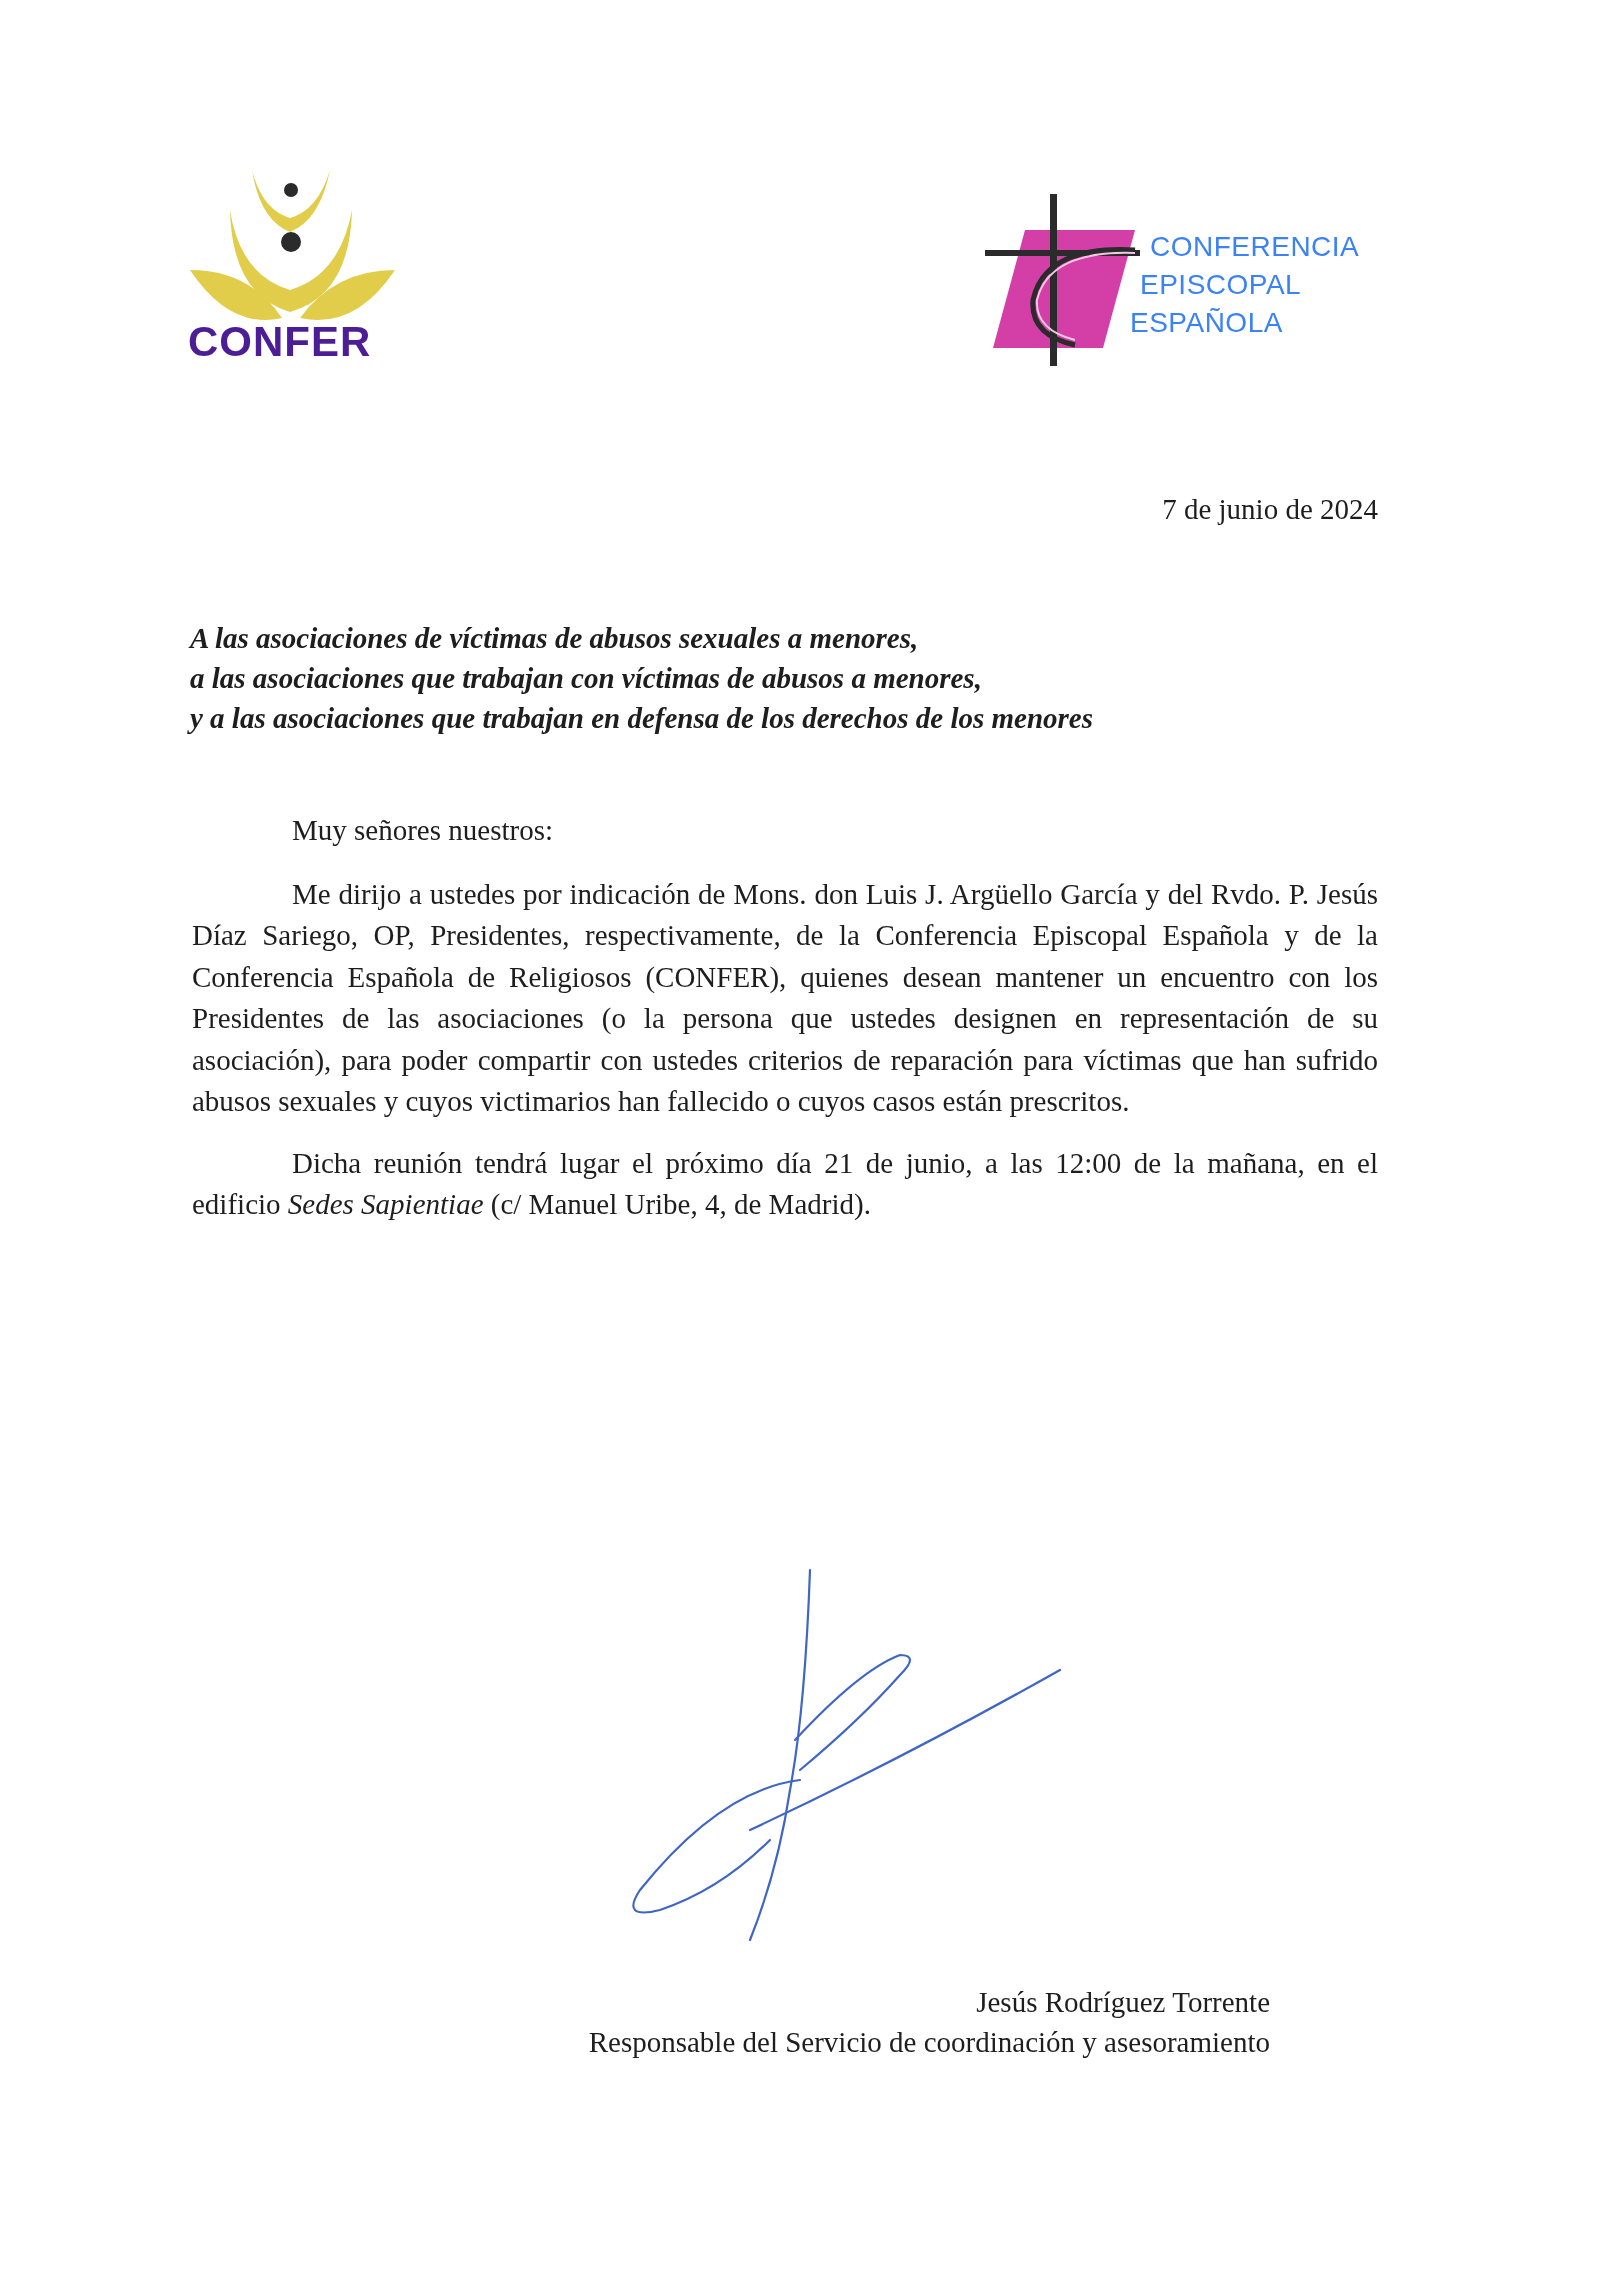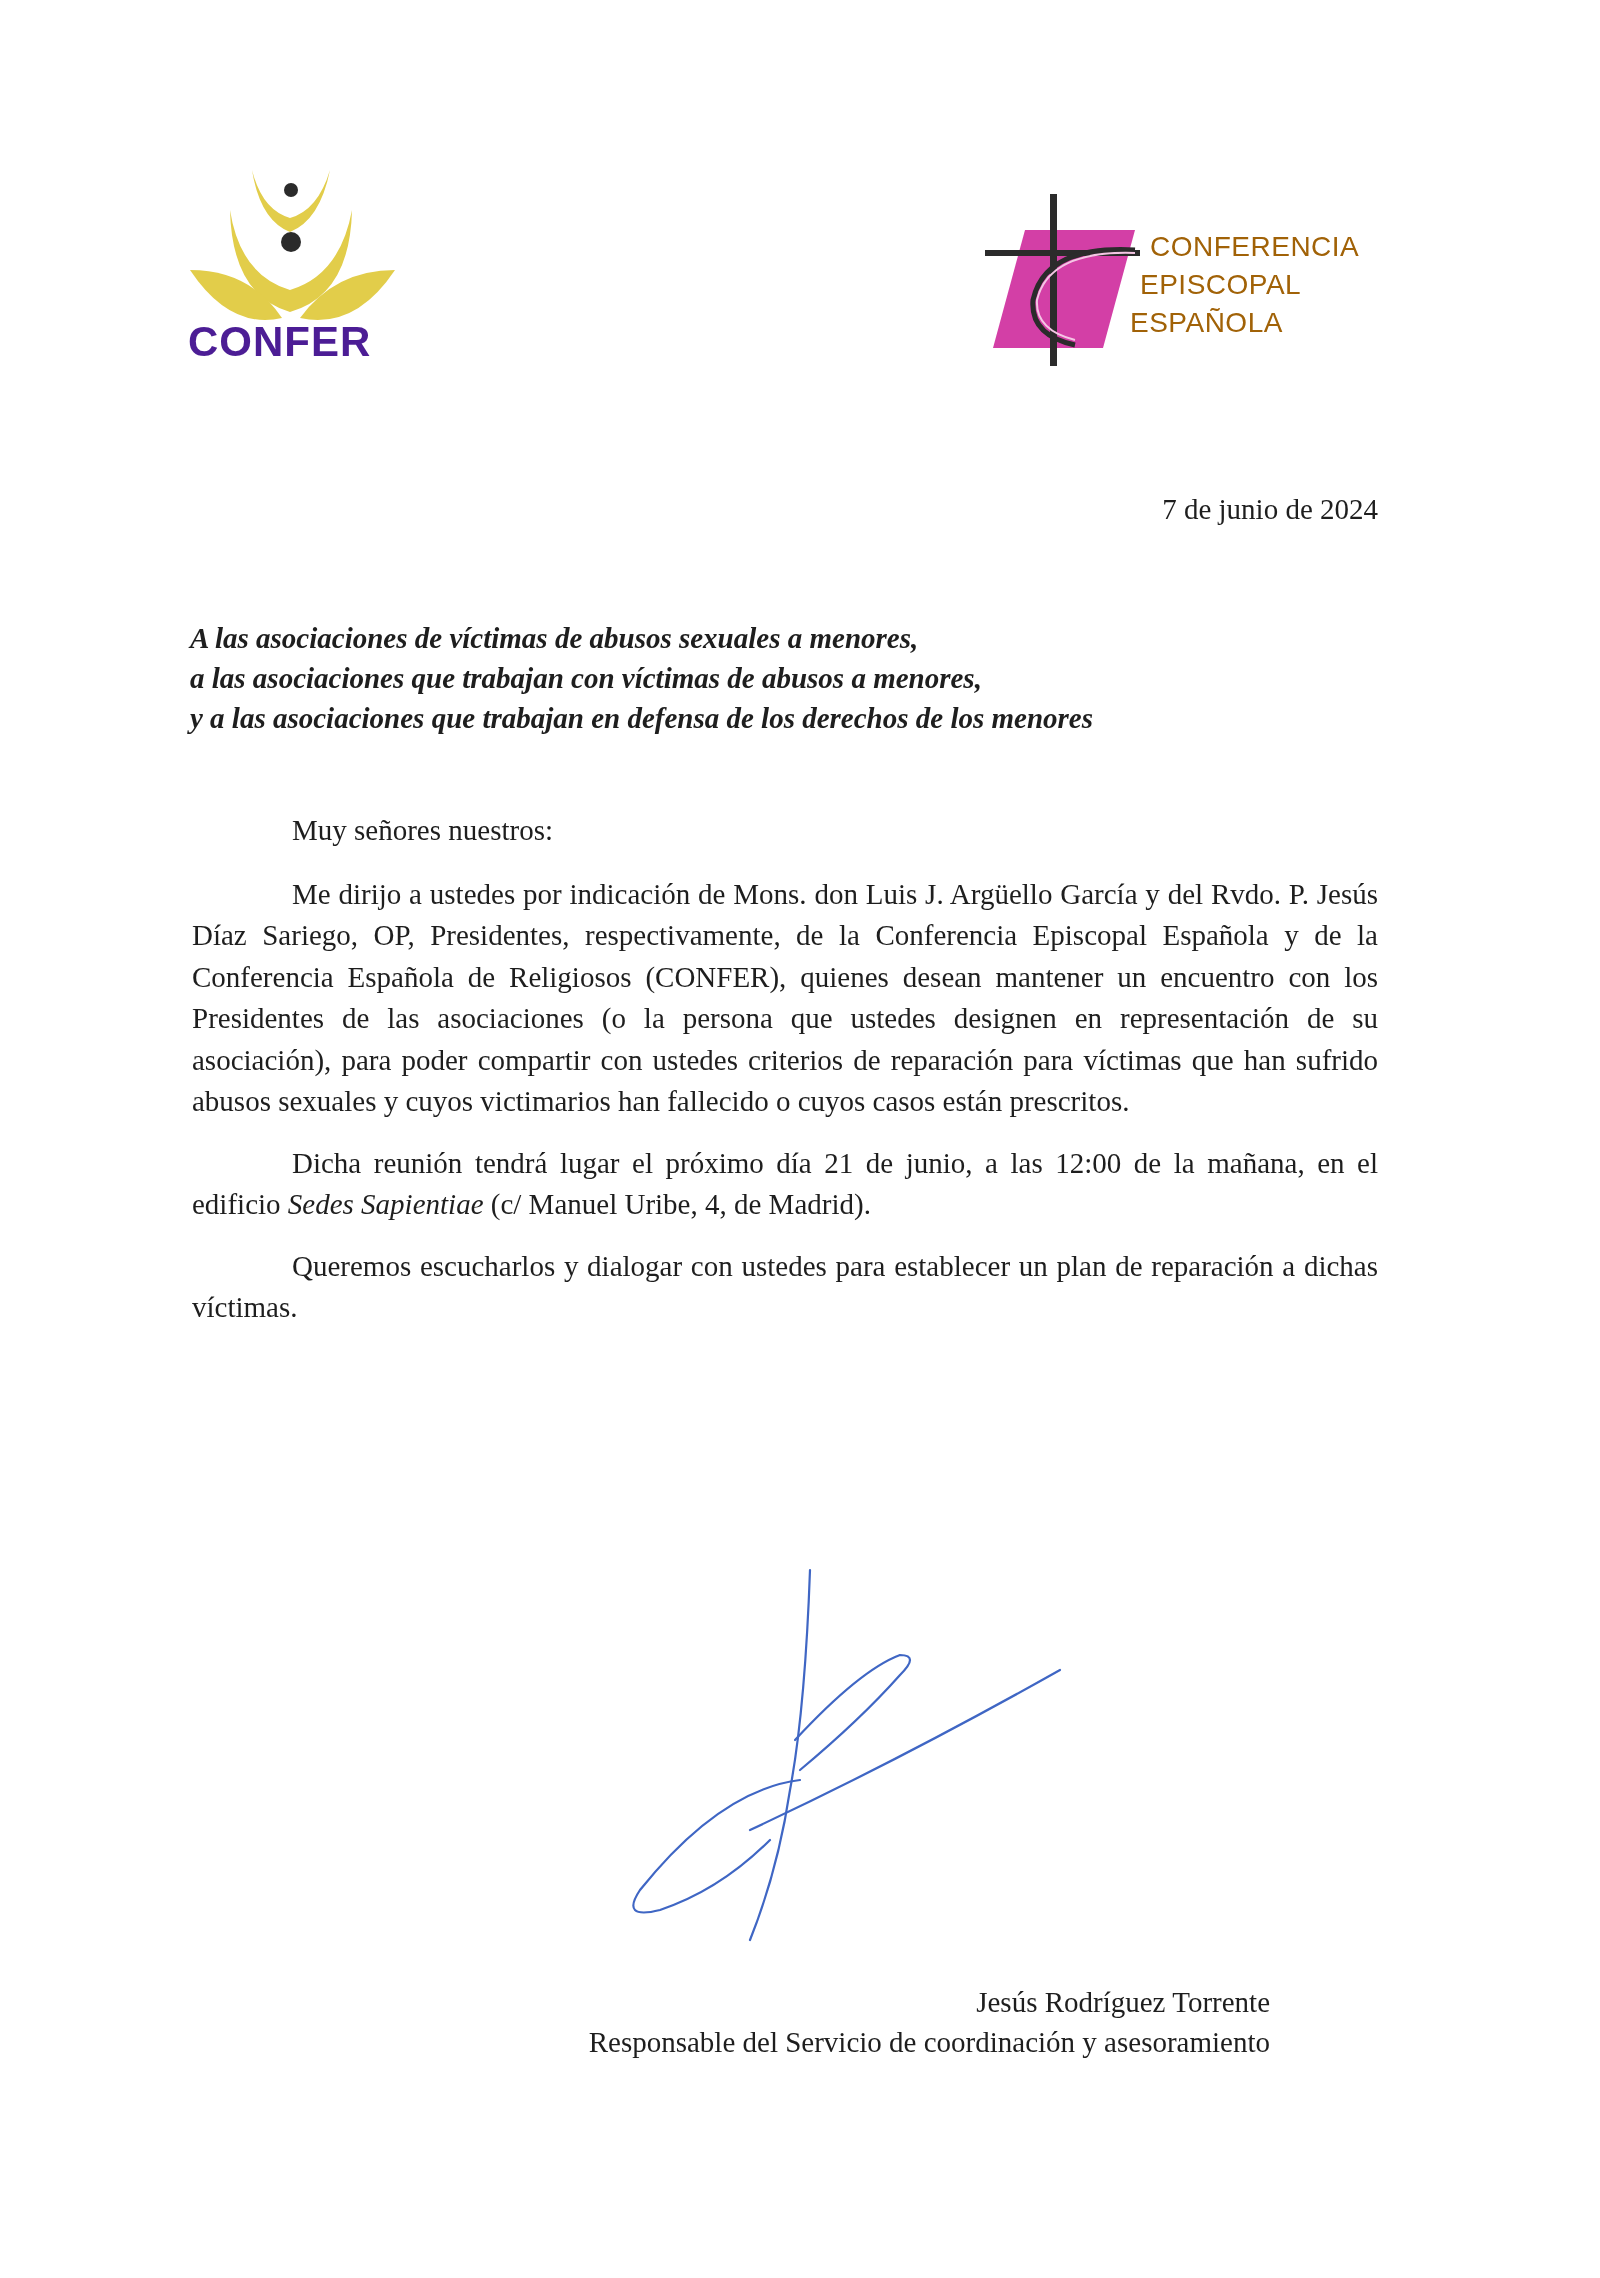--- a/index.html
+++ b/index.html
@@ -3,21 +3,21 @@
 <meta charset="utf-8">
 <style>
   html, body { margin: 0; padding: 0; background: #ffffff; }
   body { width: 1600px; height: 2278px; position: relative; overflow: hidden;
          font-family: "Liberation Serif", "DejaVu Serif", serif; color: #1e1e1e; }
   .logo-confer { position: absolute; left: 190px; top: 160px; width: 230px; height: 210px; }
   .confer-name { position: absolute; left: 188px; top: 318px; font-family: "Liberation Sans", "DejaVu Sans", sans-serif;
                  font-weight: bold; font-size: 42px; color: #4c1d95; letter-spacing: 1px; }
   .logo-cee { position: absolute; left: 985px; top: 190px; width: 200px; height: 180px; }
   .cee-text { position: absolute; left: 1150px; top: 228px; font-family: "Liberation Sans", "DejaVu Sans", sans-serif;
-              color: #a16207; font-size: 28px; line-height: 38px; letter-spacing: 0.5px; }
+              color: #3b82f6; font-size: 28px; line-height: 38px; letter-spacing: 0.5px; }
   .cee-text div:nth-child(2) { margin-left: -10px; }
   .cee-text div:nth-child(3) { margin-left: -20px; }
   .date { position: absolute; right: 222px; top: 493px; font-size: 29px; }
   .recipients { position: absolute; left: 190px; top: 618px; font-style: italic; font-weight: bold;
                 font-size: 29px; line-height: 40px; }
   .body-text { position: absolute; left: 192px; top: 810px; width: 1186px; font-size: 29px; line-height: 41.5px; }
   .body-text p { margin: 0 0 20px 0; text-align: justify; text-indent: 100px; }
   .body-text p.greeting { margin-bottom: 22px; }
   .signature { position: absolute; left: 600px; top: 1560px; width: 480px; height: 400px; }
   .signoff { position: absolute; left: 330px; top: 1982px; width: 940px; text-align: right; font-size: 29px; line-height: 40px; }
@@ -53,21 +53,20 @@
 <div class="recipients">
   <div>A las asociaciones de víctimas de abusos sexuales a menores,</div>
   <div>a las asociaciones que trabajan con víctimas de abusos a menores,</div>
   <div>y a las asociaciones que trabajan en defensa de los derechos de los menores</div>
 </div>
 
 <div class="body-text">
   <p class="greeting">Muy señores nuestros:</p>
   <p>Me dirijo a ustedes por indicación de Mons. don Luis J. Argüello García y del Rvdo. P. Jesús Díaz Sariego, OP, Presidentes, respectivamente, de la Conferencia Episcopal Española y de la Conferencia Española de Religiosos (CONFER), quienes desean mantener un encuentro con los Presidentes de las asociaciones (o la persona que ustedes designen en representación de su asociación), para poder compartir con ustedes criterios de reparación para víctimas que han sufrido abusos sexuales y cuyos victimarios han fallecido o cuyos casos están prescritos.</p>
   <p><span>Dicha reunión tendrá lugar el próximo día 21 de junio, a las 12:00 de la mañana, en el edificio </span><i>Sedes Sapientiae</i><span> (c/ Manuel Uribe, 4, de Madrid).</span></p>
-  <p>Queremos escucharlos y dialogar con ustedes para establecer un plan de reparación a dichas víctimas.</p>
 </div>
 
 <svg class="signature" viewBox="0 0 480 400">
   <g stroke="#3f66c4" stroke-width="2.2" fill="none" stroke-linecap="round">
     <path d="M210 10 Q205 150 190 230 Q178 310 150 380"></path>
     <path d="M195 180 Q260 110 300 95 Q320 95 300 115 Q260 160 200 210"></path>
     <path d="M200 220 Q120 230 40 330 Q20 360 60 350 Q120 330 170 280"></path>
     <path d="M150 270 Q300 200 460 110"></path>
   </g>
 </svg>

